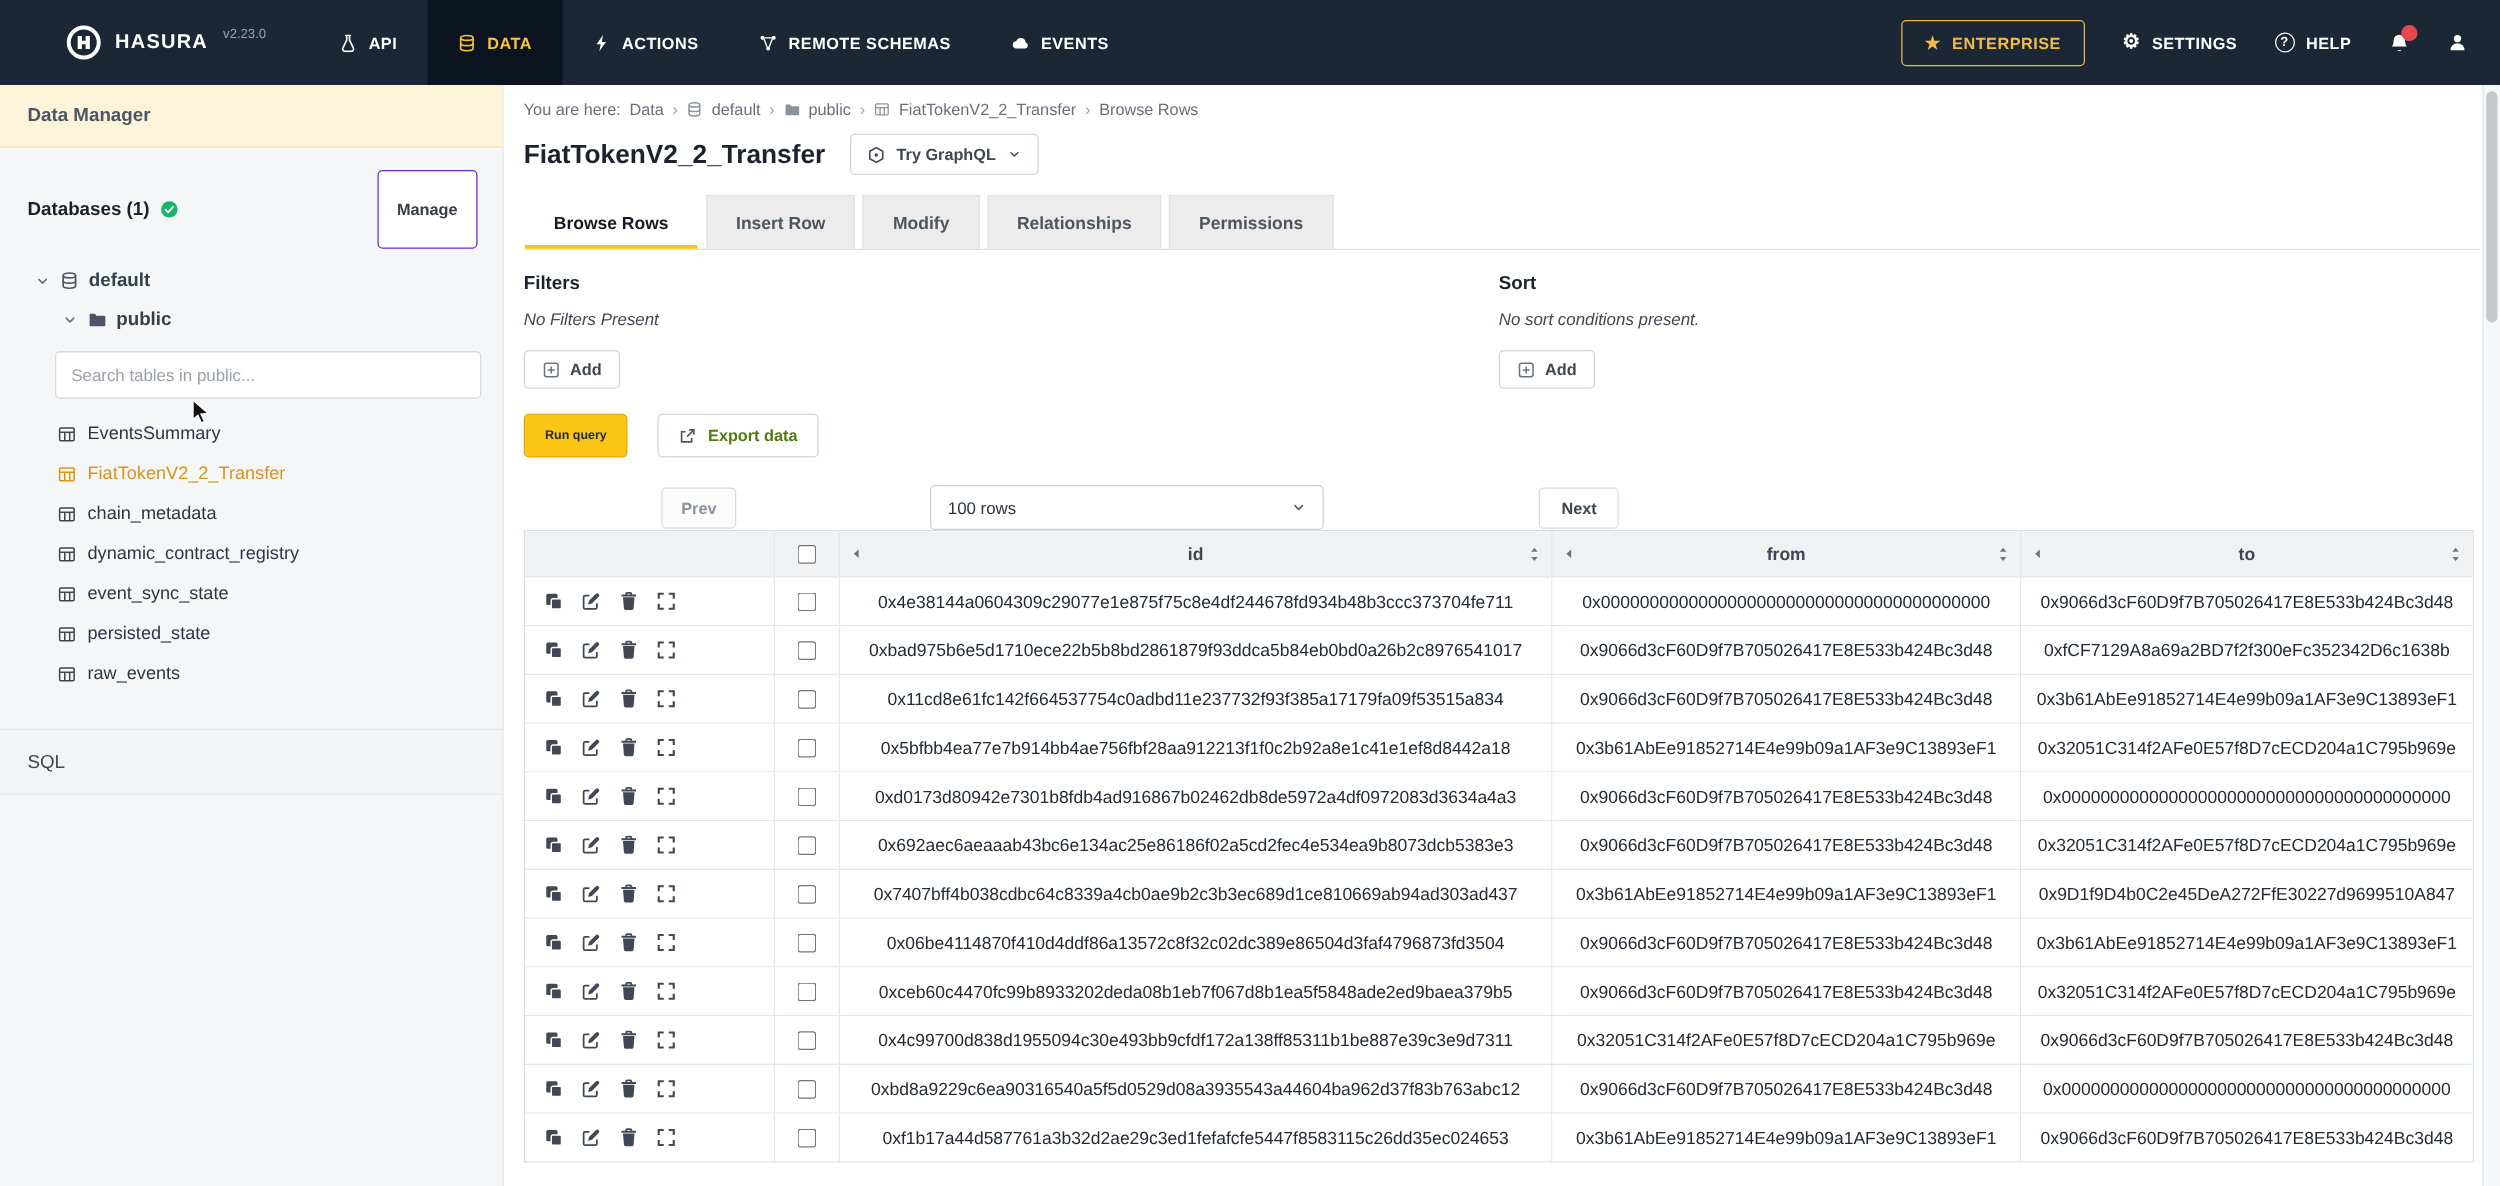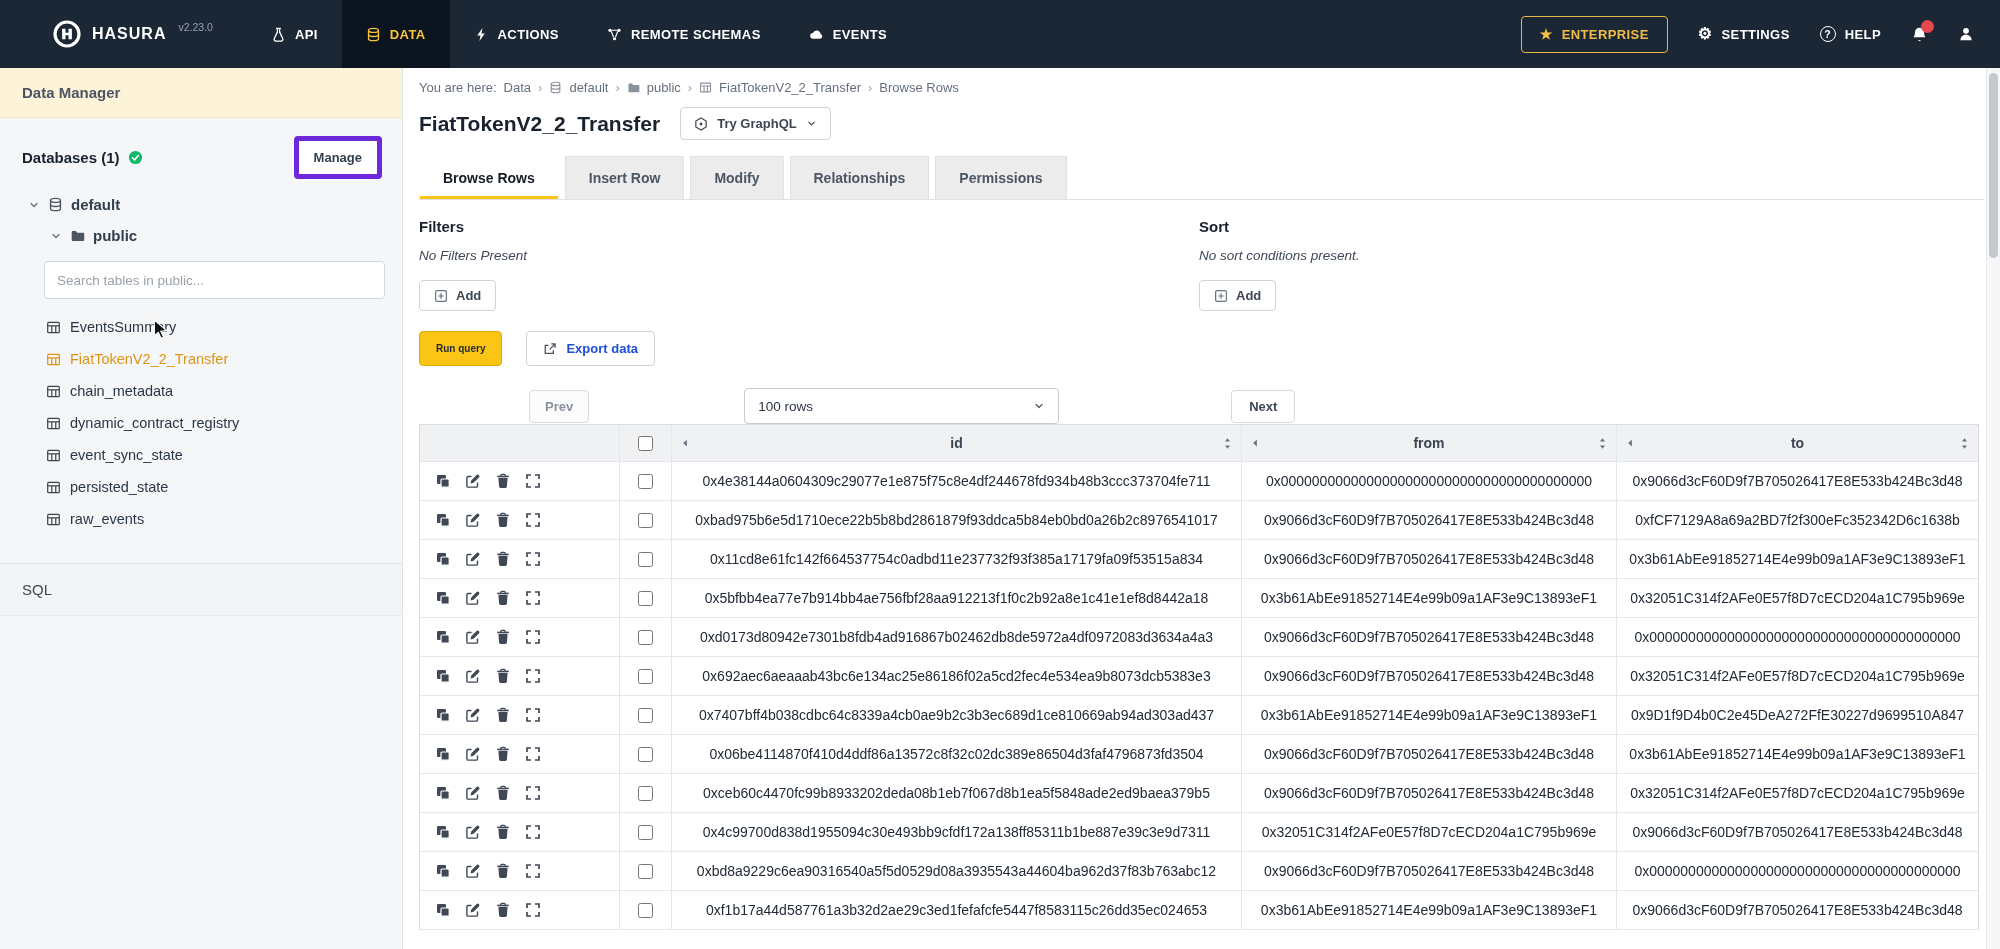--- a/index.html
+++ b/index.html
@@ -36,22 +36,22 @@
 
   
   .page-body { display:flex; height:881px; overflow:hidden; }
 
   
   .sidebar { width:403px; flex:none; background:#f5f6f7; border-right:1px solid #dfe2e5; }
   .dm-header { background:var(--cream,#fdf3d9); padding:16px 22px; font-size:15px;
     font-weight:700; color:#4c5564; border-bottom:1px solid #f0e4c4; }
   .db-row { display:flex; align-items:center; gap:8px; padding:18px 20px 8px 22px; }
   .db-label { font-size:15px; font-weight:700; color:#18222f; }
-  .manage-btn { margin-left:auto; background:#fff; border:5px solid #6d28d9; border-radius:4px;
-    padding:9px 15px; font-size:13px; font-weight:600; color:#333f4d; }
+  .manage-btn { margin-left:auto; background:#fff; border:1px solid #6d28d9; border-radius:4px;
+    padding:23px 15px; font-size:13px; font-weight:600; color:#333f4d; }
   .tree-row { display:flex; align-items:center; gap:8px; padding:9px 20px 5px 28px;
     font-size:15px; font-weight:600; color:#333f4d; cursor:pointer; }
   .tree-row.lvl2 { padding-left:50px; }
   .tree-ic { color:#4d5562; }
   .chev { color:#6b7380; }
   .table-search { display:block; margin:12px 18px 12px 44px; width:341px; height:38px;
     border:1px solid #d4d9de; border-radius:4px; padding:0 12px; font-size:13.5px;
     color:#333; background:#fff; font-family:inherit; }
   .table-search::placeholder { color:#9aa1ab; }
   .table-item { display:flex; align-items:center; gap:9px; padding:8px 20px 8px 46px;
@@ -82,21 +82,21 @@
   .fs-title { font-size:15px; font-weight:700; color:#19222e; }
   .fs-empty { margin-top:13px; font-size:13.5px; font-style:italic; color:#3f4854; }
   .add-btn { margin-top:17px; display:inline-flex; align-items:center; gap:8px; background:#fff;
     border:1px solid #cfd4da; border-radius:4px; padding:7px 14px; font-size:13px;
     font-weight:600; color:#3d4653;text-align:center; }
   .add-btn .ic { color:#6b7380; }
   .actions-row { margin-top:20px; display:flex; gap:24px; }
   .run-btn { background:var(--accent,#fac515); border:1px solid #e0ab0a; border-radius:4px;
     padding:9px 16px; font-size:10px; font-weight:700; color:#1e2836; }
   .export-btn { display:flex; align-items:center; gap:9px; background:#fff; border:1px solid #cfd4da;
-    border-radius:4px; padding:9px 16px; font-size:13px; font-weight:600; color:#1d4ed8; }
+    border-radius:4px; padding:9px 16px; font-size:13px; font-weight:600; color:#4d7c0f; }
   .export-btn .ic { color:#4d5562; }
   .pag-row { margin-top:22px; display:flex; align-items:center; height:36px; }
   .prev-btn { margin-left:110px; background:#fbfbfb; border:1px solid #d7dbe0; border-radius:4px;
     padding:8px 15px; font-size:13px; font-weight:600; color:#8a919b; }
   .rows-select { margin-left:155px; width:315px; height:36px; border:1px solid #c9ced6;
     border-radius:4px; background:#fff; display:flex; align-items:center;
     justify-content:space-between; padding:0 13px; font-size:13.5px; color:#2b3542; cursor:pointer; }
   .rows-select .ic { color:#555e69; }
   .next-btn { margin-left:172px; background:#fff; border:1px solid #d7dbe0; border-radius:4px;
     padding:8px 17px; font-size:13px; font-weight:600; color:#3d4653; }

